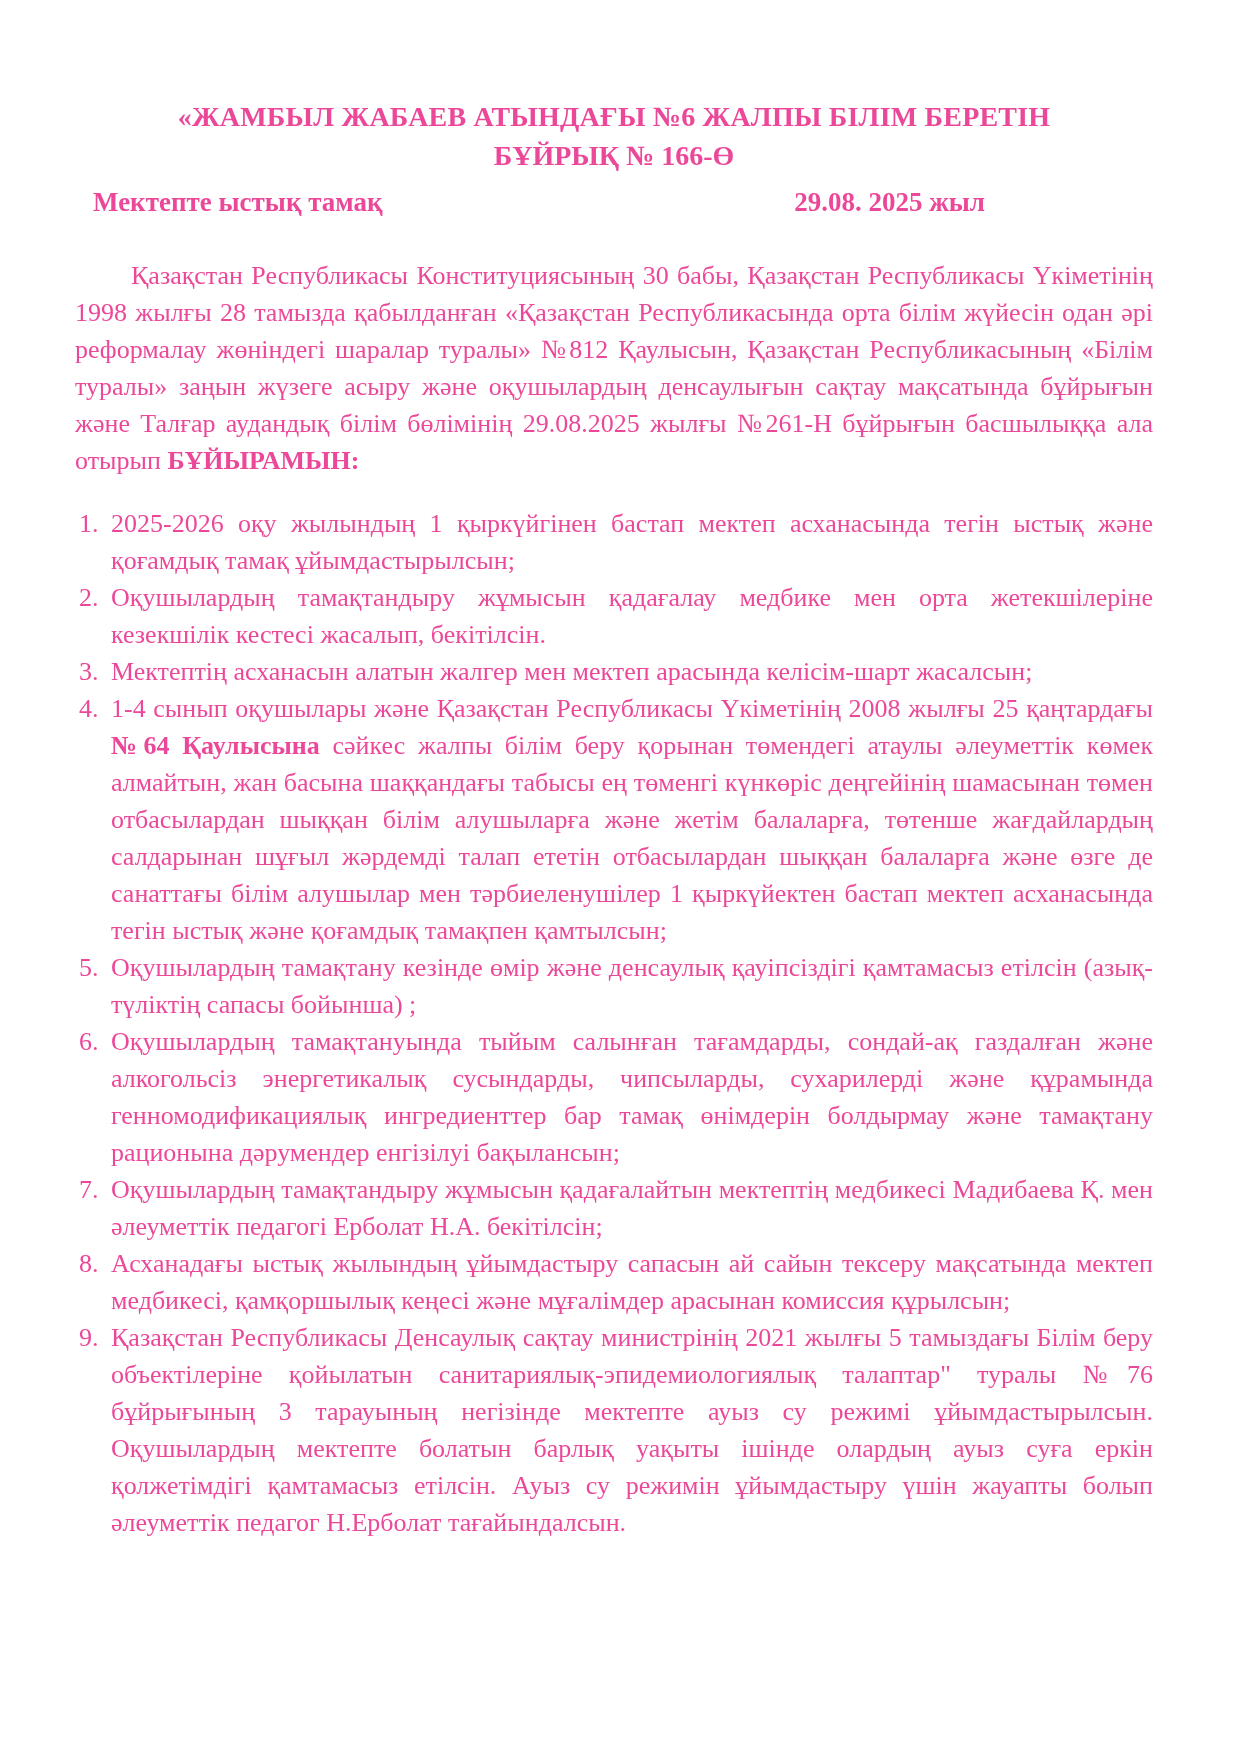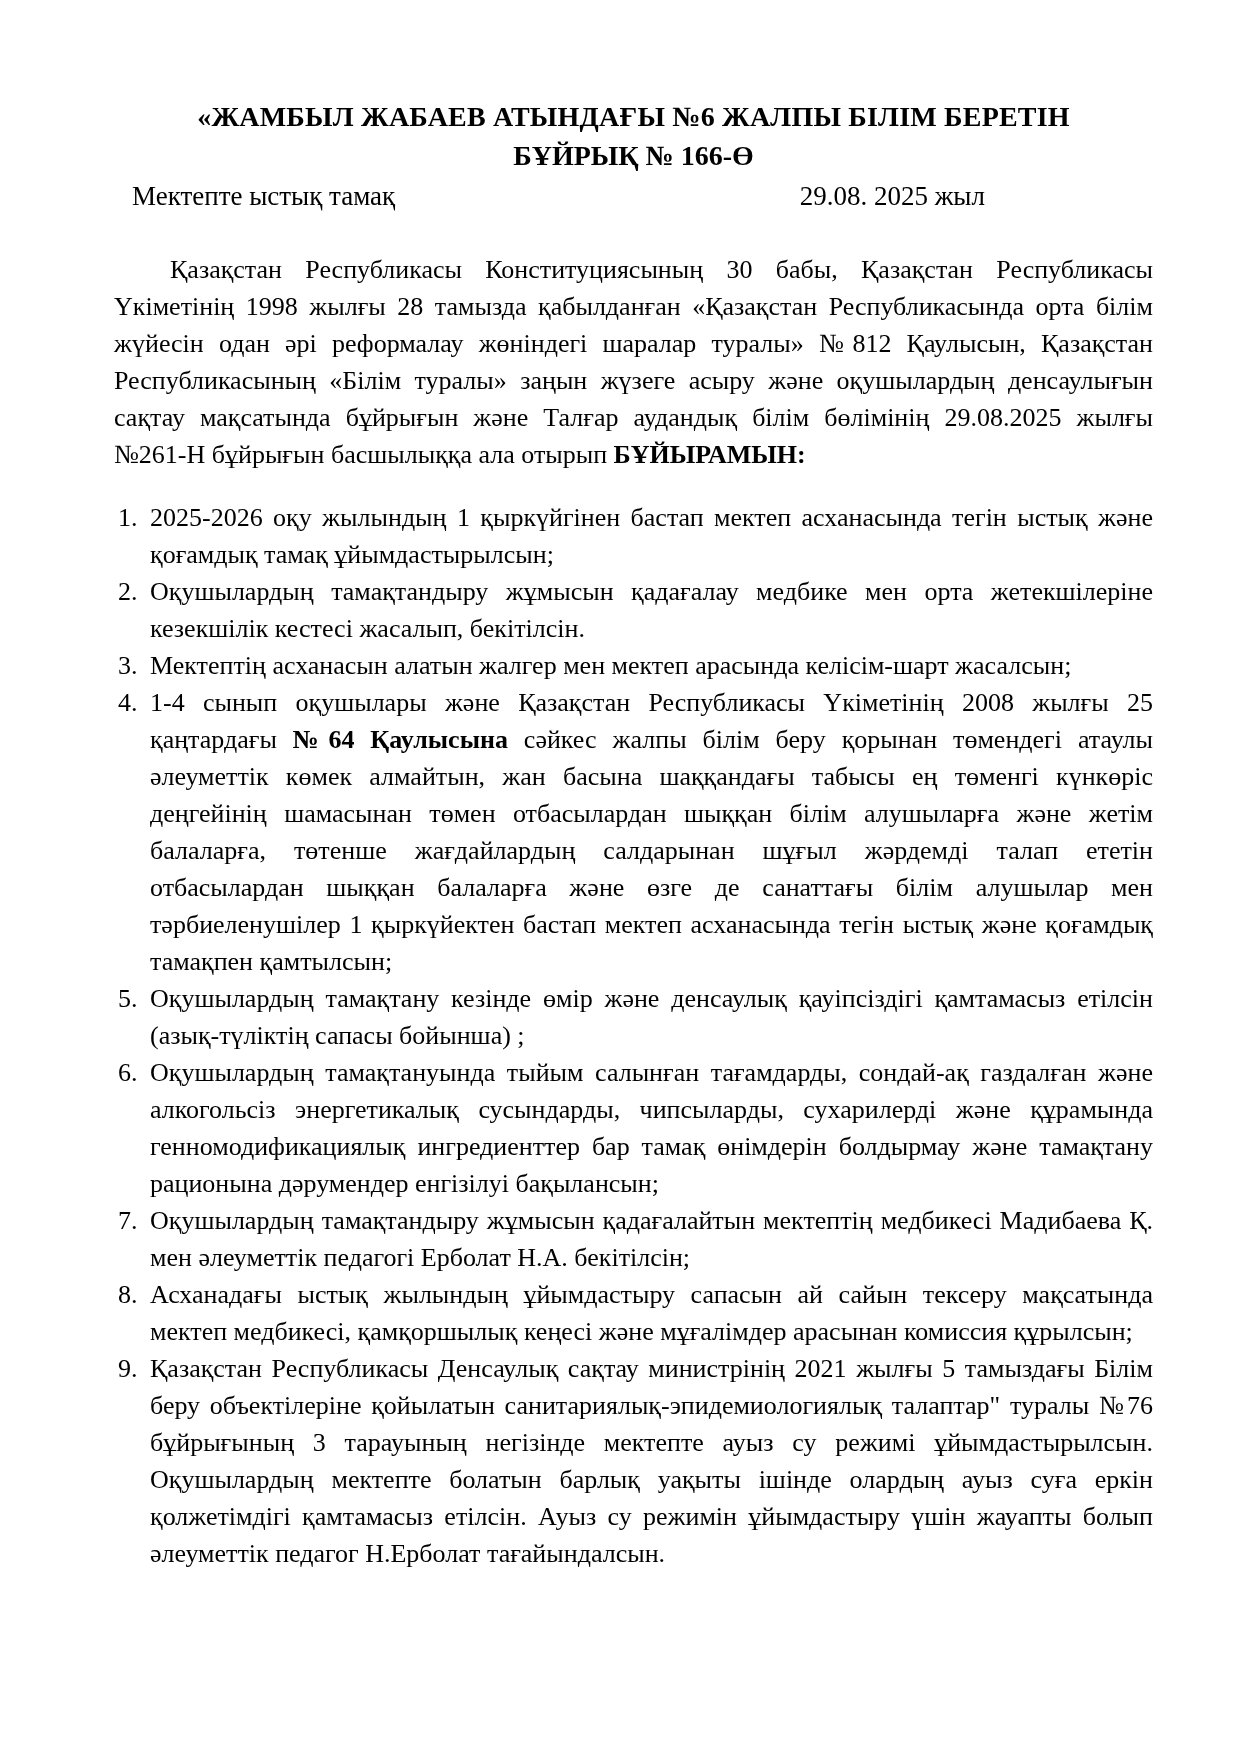--- a/index.html
+++ b/index.html
@@ -2,43 +2,43 @@
 <html><head>
 <meta charset="utf-8">
 <style>
   html, body { margin: 0; padding: 0; background: #ffffff; }
   .page {
     position: relative;
     width: 1241px;
     height: 1754px;
     box-sizing: border-box;
     background: #ffffff;
-    color: #000000;
+    color: #ec4899;
     font-family: "Liberation Serif", "DejaVu Serif", serif;
-    padding: 96px 88px 0 114px;
+    padding: 96px 88px 0 75px;
     overflow: hidden;
   }
   .org-header {
     text-align: center;
     font-weight: bold;
     font-size: 28px;
     line-height: 42px;
     letter-spacing: 0.2px;
   }
   .order-title {
     text-align: center;
     font-weight: bold;
     font-size: 28px;
     line-height: 36px;
   }
   .subject-row {
     display: flex;
     align-items: flex-start;
-    margin-top: 4px;
-    font-weight: normal;
+    margin-top: 10px;
+    font-weight: bold;
     font-size: 27px;
     line-height: 37px;
     padding-left: 18px;
   }
   .subject-left { max-width: 420px; }
   .order-date {
     margin-left: auto;
     margin-right: 168px;
     white-space: nowrap;
   }

